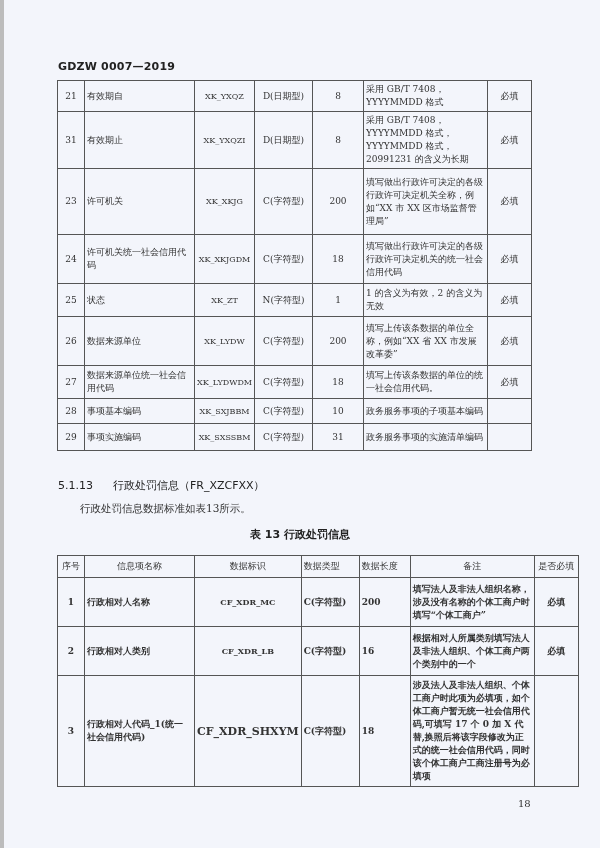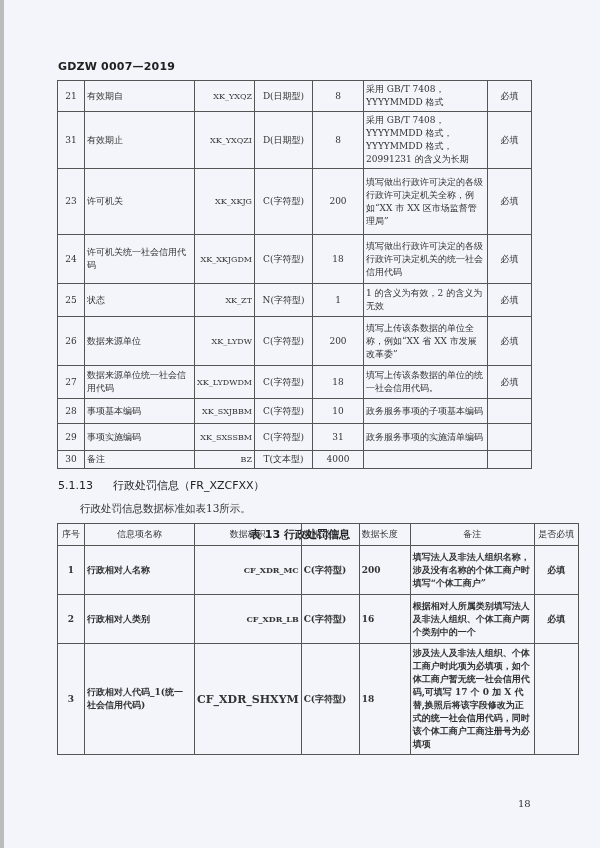--- a/index.html
+++ b/index.html
@@ -15,42 +15,42 @@
     font-family: "DejaVu Sans", "Liberation Sans", sans-serif;
     font-size: 11px; font-weight: bold; color: #222; letter-spacing: 0.2px;
   }
   table {
     position: absolute; left: 57px; border-collapse: collapse; table-layout: fixed;
     font-size: 9px; line-height: 13px;
   }
   td, th { border: 1px solid #555; padding: 0 2px; vertical-align: middle; font-weight: normal; }
   .c-seq { width: 22px; text-align: center; }
   .c-name { width: 105px; text-align: left; }
-  .c-id { width: 55px; text-align: right; font-size: 8px; white-space: nowrap; }
+  .c-id { width: 55px; text-align: center; font-size: 8px; white-space: nowrap; }
   .c-type { width: 53px; text-align: center; }
   .c-len { width: 46px; text-align: center; }
   .c-note { width: 119px; text-align: left; }
   .c-req { width: 39px; text-align: center; }
   #t1 { top: 80px; }
   #t1 td { padding-top: 2px; padding-bottom: 2px; }
   #t2 .c-type, #t2 .c-len { text-align: left; }
   #t2 th { text-align: center; height: 21px; }
   #t2 td { padding-top: 2px; padding-bottom: 2px; font-weight: bold; }
   .sec {
     position: absolute; left: 58px; top: 478px; font-size: 11px; color: #222;
     font-family: "DejaVu Sans", "Liberation Sans", sans-serif;
   }
   .sec .num { margin-right: 20px; }
   .para { position: absolute; left: 80px; top: 502px; font-size: 10.5px; color: #333; }
   .caption {
     position: absolute; left: 0; width: 600px; top: 527px; text-align: center;
     font-size: 11px; font-weight: bold; color: #222;
     font-family: "DejaVu Sans", "Liberation Sans", sans-serif;
   }
-  #t2 { top: 523px; }
+  #t2 { top: 555px; }
   .pageno { position: absolute; left: 518px; top: 798px; font-size: 10px; color: #333; }
 </style>
 </head>
 <body>
 
 <div class="edge"></div>
 
 <div class="header">GDZW 0007—2019</div>
 
 <table id="t1">
@@ -129,29 +129,20 @@
     </tr>
     <tr style="height:27px">
       <td class="c-seq">29</td>
       <td class="c-name">事项实施编码</td>
       <td class="c-id">XK_SXSSBM</td>
       <td class="c-type">C(字符型)</td>
       <td class="c-len">31</td>
       <td class="c-note">政务服务事项的实施清单编码</td>
       <td class="c-req"></td>
     </tr>
-    <tr style="height:17px">
-      <td class="c-seq">30</td>
-      <td class="c-name">备注</td>
-      <td class="c-id">BZ</td>
-      <td class="c-type">T(文本型)</td>
-      <td class="c-len">4000</td>
-      <td class="c-note"></td>
-      <td class="c-req"></td>
-    </tr>
   </tbody>
 </table>
 
 <div class="sec">
   <span class="num">5.1.13</span><span>行政处罚信息（FR_XZCFXX）</span>
 </div>
 
 <div class="para">行政处罚信息数据标准如表13所示。</div>
 
 <div class="caption">表 13 行政处罚信息</div>

